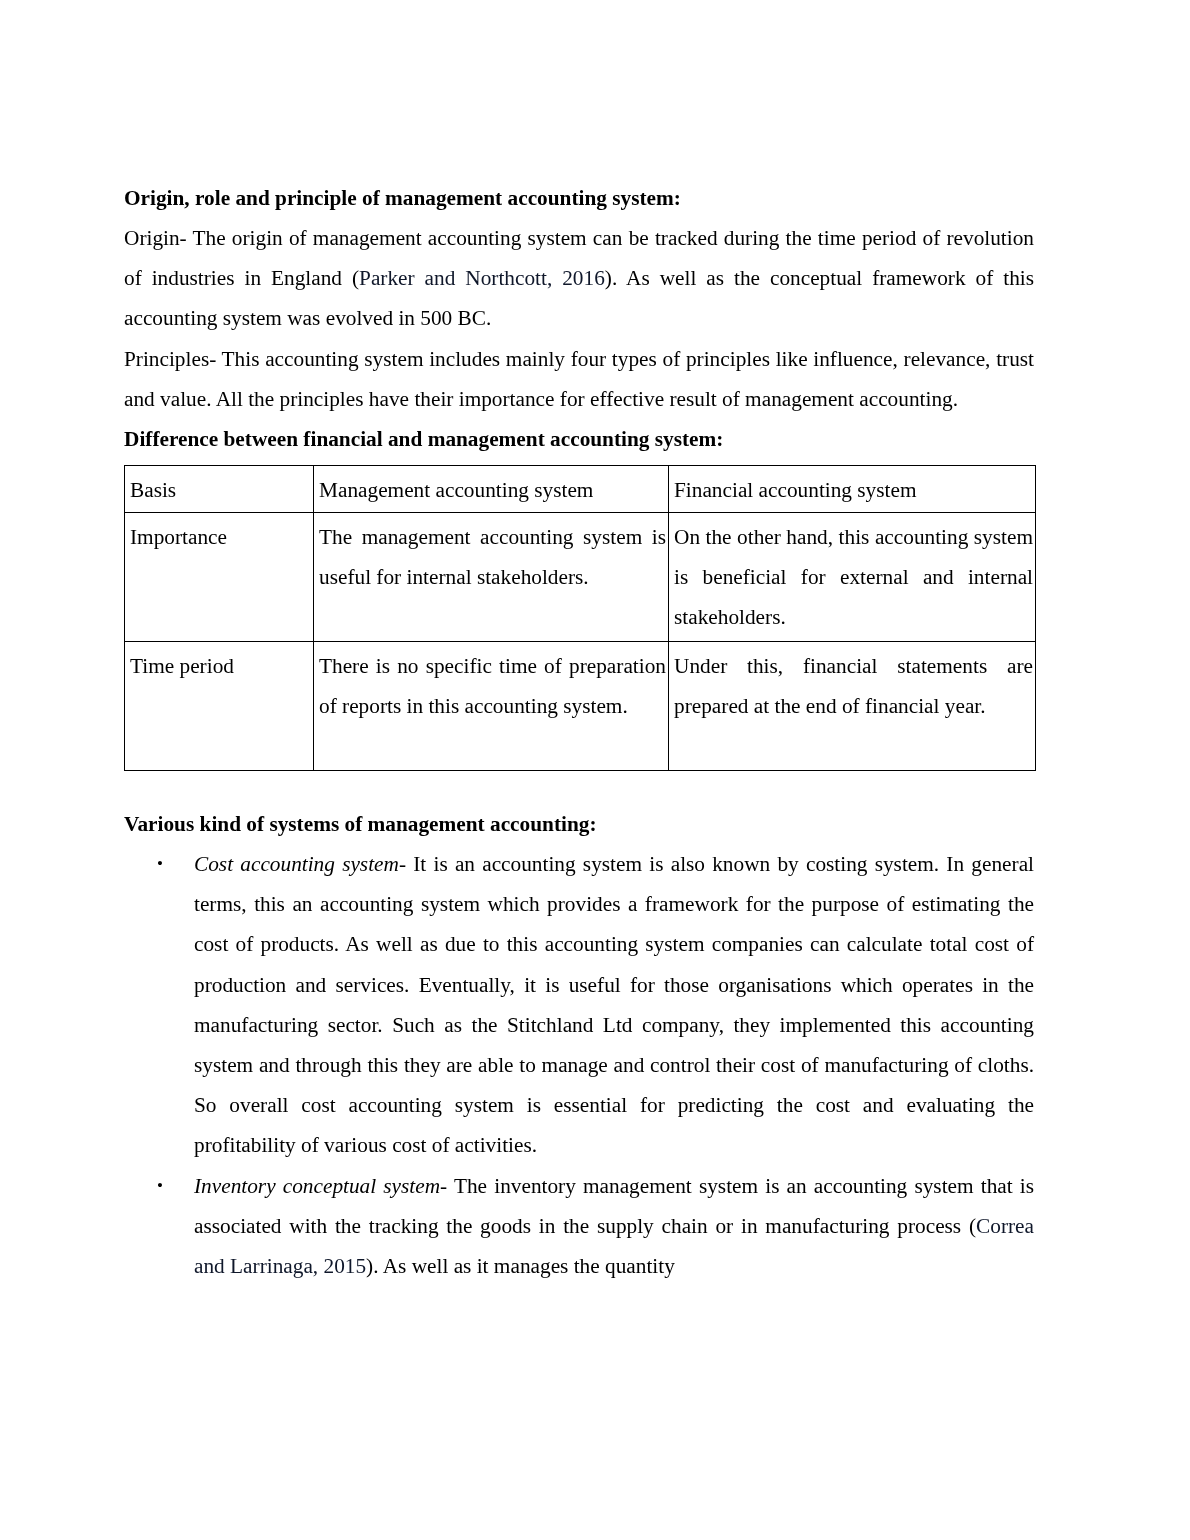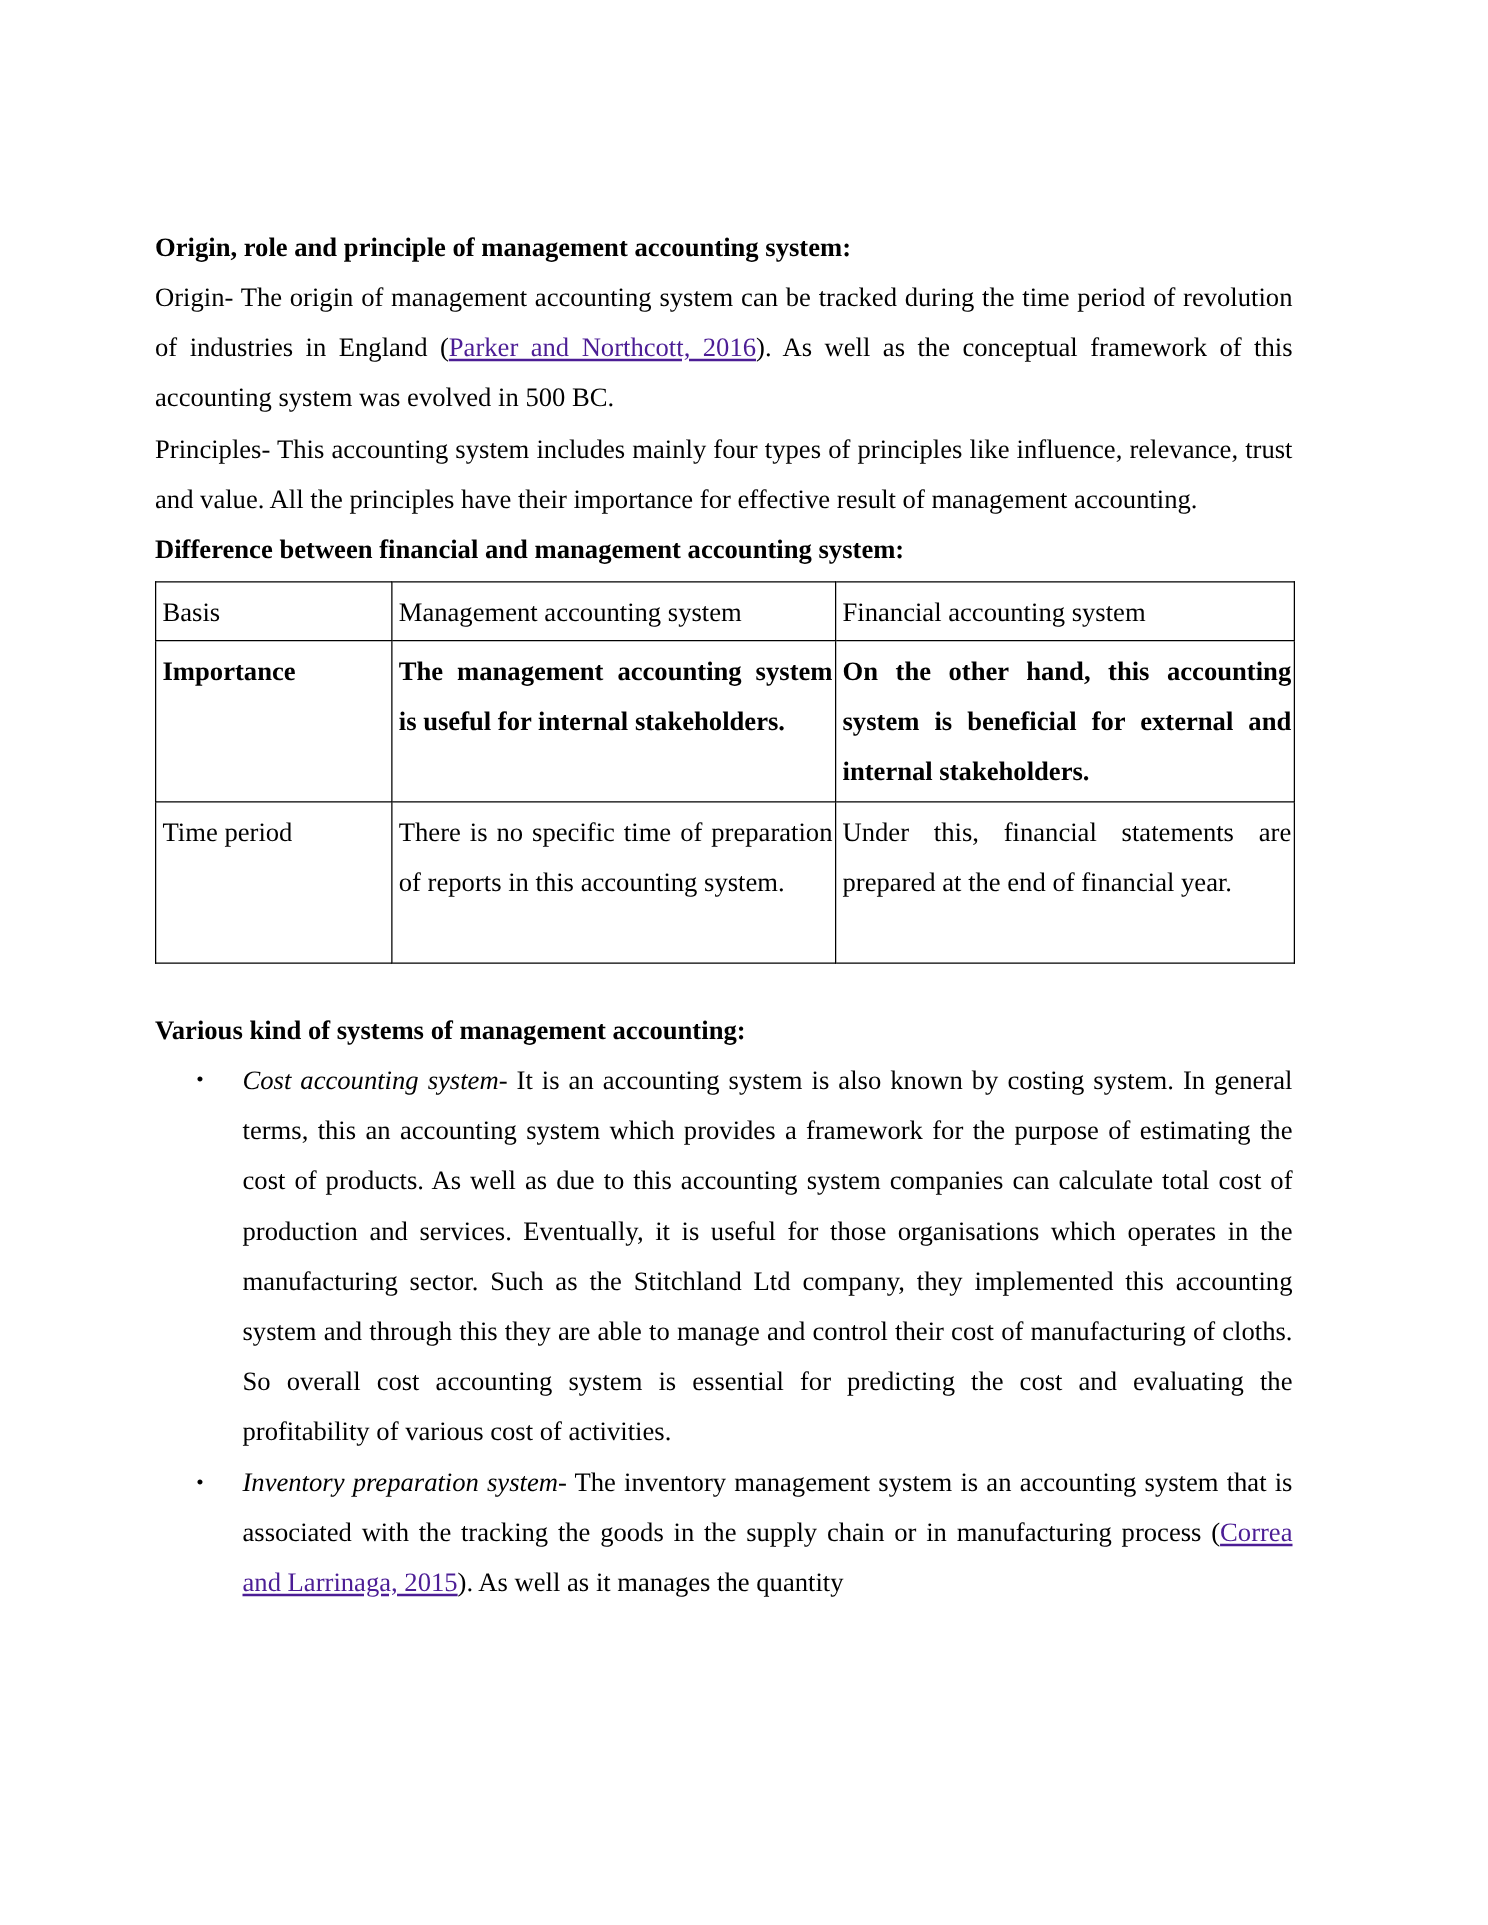--- a/index.html
+++ b/index.html
@@ -1,26 +1,26 @@
 <!DOCTYPE html>
 <html><head>
 <meta charset="utf-8">
 <style>
   html, body { margin:0; padding:0; background:#ffffff; }
   body { width:1190px; height:1540px; position:relative; overflow:hidden;
          font-family:"Liberation Serif", serif; color:#000; font-size:21.3px; }
   .page { position:absolute; left:124px; top:178px; width:910px; }
   .heading { font-weight:bold; line-height:40px; margin:0; }
   .para { text-align:justify; line-height:40.2px; margin:0; }
-  .cite { color:#4c1d95;text-decoration:underline; }
+  .cite { color:#0f172a; }
   table { border-collapse:collapse; width:911px; margin-top:6px; table-layout:fixed; }
   td { border:1px solid #000; vertical-align:top; padding:4px 2px 0 5px; line-height:40px; }
   td.j { text-align:justify; }
   .row-head td { height:42px; }
-  .row-imp td { height:124px;font-weight:bold; }
+  .row-imp td { height:124px; }
   .row-time td { height:124px; }
   ul { list-style:none; margin:0; padding:0 0 0 70px; }
   li { position:relative; text-align:justify; line-height:40.2px; }
   .bullet { position:absolute; left:-37px; top:0; font-size:17px; }
   .spacer { height:33px; }
 </style>
 </head>
 <body>
 
 <div class="page">
@@ -56,16 +56,16 @@
 
   <div class="spacer"></div>
   <p class="heading">Various kind of systems of management accounting:</p>
   <ul>
     <li>
       <span class="bullet">•</span>
       <em>Cost accounting system-</em><span> It is an accounting system is also known by costing system. In general terms, this an accounting system which provides a framework for the purpose of estimating the cost of products. As well as due to this accounting system companies can calculate total cost of production and services. Eventually, it is useful for those organisations which operates in the manufacturing sector. Such as the Stitchland Ltd company, they implemented this accounting system and through this they are able to manage and control their cost of manufacturing of cloths. So overall cost accounting system is essential for predicting the cost and evaluating the profitability of various cost of activities.</span>
     </li>
     <li>
       <span class="bullet">•</span>
-      <em>Inventory preparation system-</em><span> The inventory management system is an accounting system that is associated with the tracking the goods in the supply chain or in manufacturing process (</span><span class="cite">Correa and Larrinaga, 2015</span><span>). As well as it manages the quantity</span>
+      <em>Inventory conceptual system-</em><span> The inventory management system is an accounting system that is associated with the tracking the goods in the supply chain or in manufacturing process (</span><span class="cite">Correa and Larrinaga, 2015</span><span>). As well as it manages the quantity</span>
     </li>
   </ul>
 </div>
 
 </body></html>

